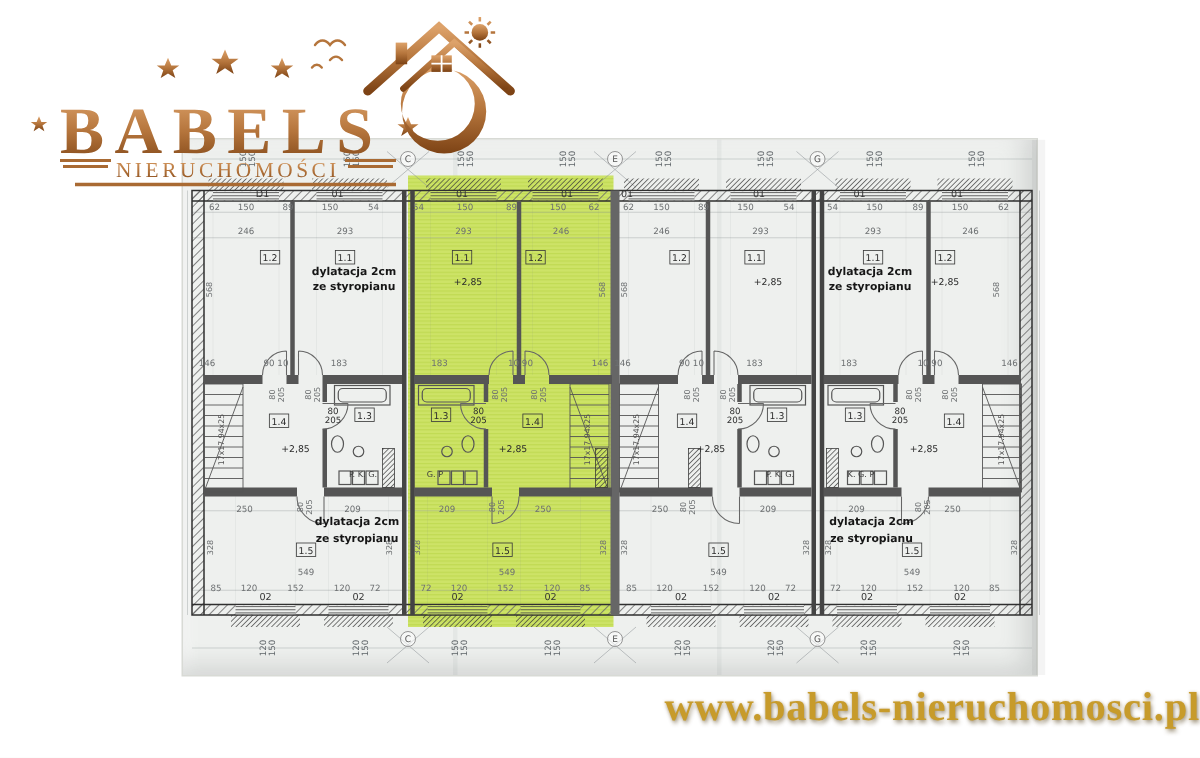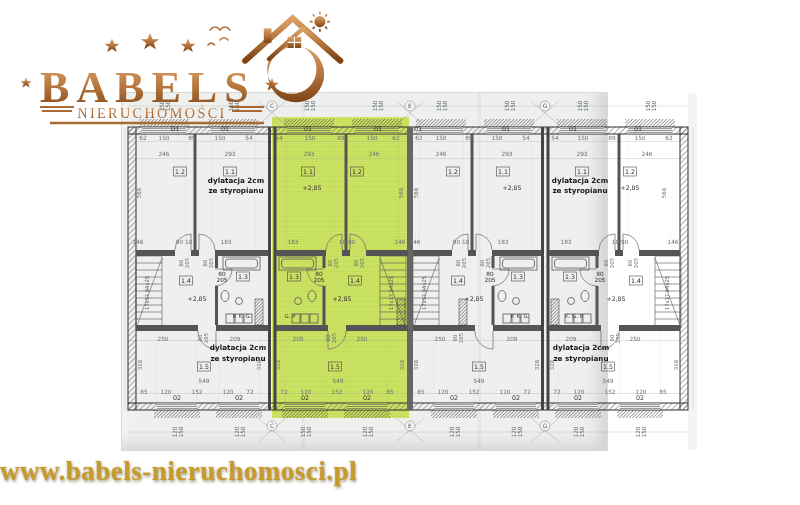--- a/index.html
+++ b/index.html
@@ -2,25 +2,25 @@
 <html style="--green: #cde367; --copper: #b06c35; --gold: #c79b2b; --paper: #eef0ee;"><head>
 <meta charset="utf-8">
 <style>
   :root{
     --green:#cde367; --copper:#b06c35; --copper-dark:#7d4517; --copper-light:#e0ab72;
     --gold:#c79b2b; --paper:#eef0ee; --wall:#4a4a4a;
   }
   html,body{margin:0;padding:0;background:#fff;}
   .page{position:relative;width:800px;height:505px;background:#fff;overflow:hidden;
         font-family:"DejaVu Sans",sans-serif;}
-  .paper{position:absolute;left:122px;top:93px;width:485px;height:357px;background:var(--paper);
+  .paper{position:absolute;left:122px;top:93px;width:569px;height:357px;background:var(--paper);
          box-shadow:0 0 0 1px #d8dad5, inset -8px -5px 16px rgba(90,95,95,.20), inset 4px 3px 10px rgba(255,255,255,.55);}
   .paper svg{display:block;}
   .logo{position:absolute;left:4px;top:4px;width:360px;height:122px;z-index:5;}
-  .site-url{position:absolute;left:0;top:456px;width:100%;text-align:left;
+  .site-url{position:absolute;left:0;top:456px;width:100%;text-align:right;
             font-family:"Liberation Serif","DejaVu Serif",serif;font-weight:bold;
             font-size:27px;letter-spacing:.5px;color:var(--gold);
             text-shadow:1px 2px 3px rgba(70,52,12,.45), 0 0 2px rgba(150,110,30,.35);}
   
   .lb{font-family:"DejaVu Sans",sans-serif;text-anchor:middle;}
   .lb-d{font-size:5.8px;fill:#6d7072;}
   .lb-dr{font-size:5.4px;fill:#6d7072;}
   .lb-rl{font-size:6.2px;fill:#2b2b2b;}
   .rl-box{fill:none;stroke:#3a3a3a;stroke-width:.55;}
   .lb-lvl{font-size:6.2px;fill:#2b2b2b;}

